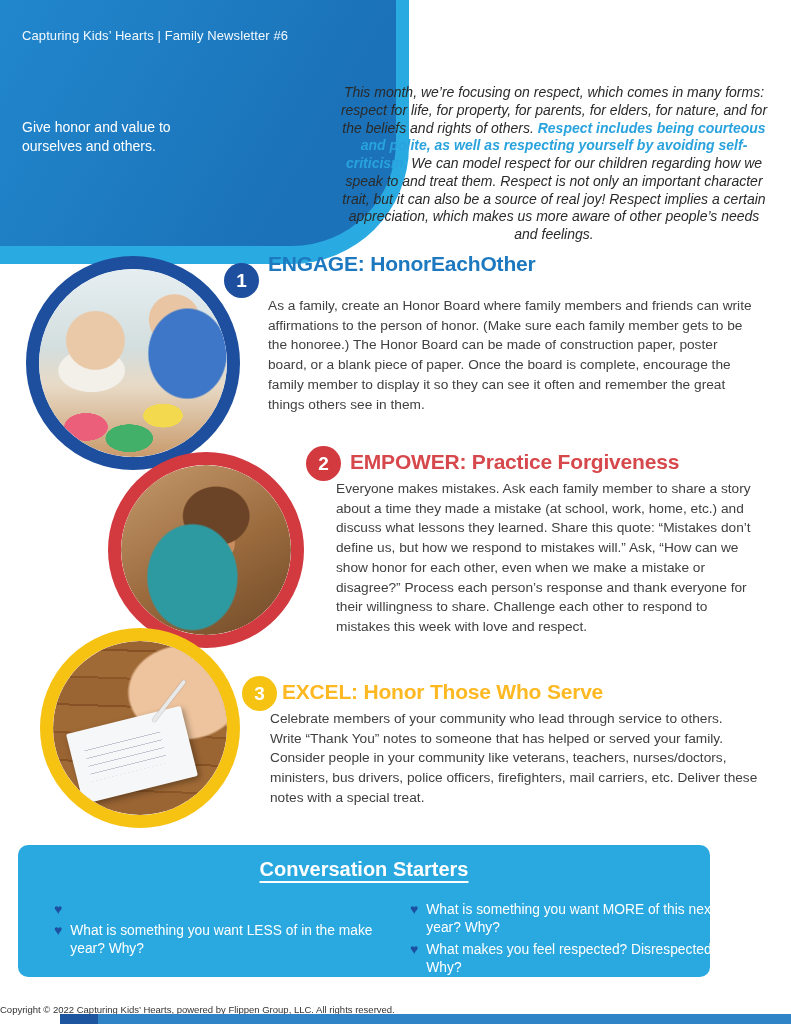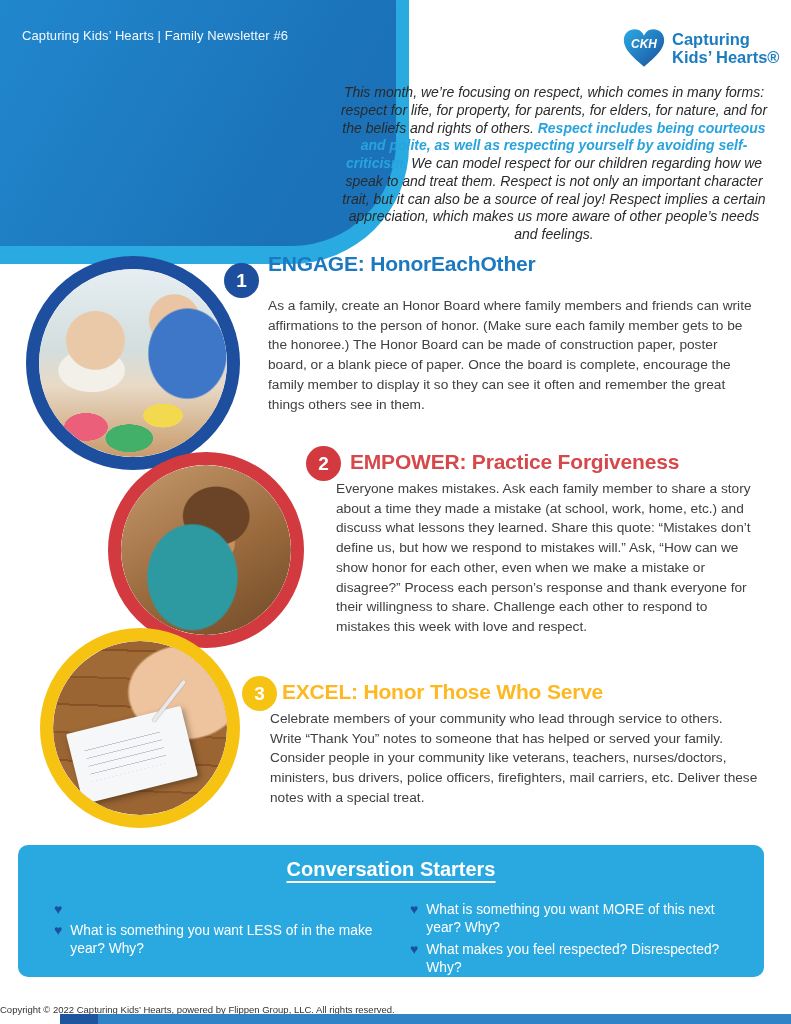--- a/index.html
+++ b/index.html
@@ -61,21 +61,21 @@
   .badge.s3{left:242px;top:676px;background:#f6c313;}
   .sec-heading{position:absolute;font-size:21px;font-weight:600;letter-spacing:-.2px;}
   .sec-heading.s1{left:268px;top:252px;color:#1c79c0;}
   .sec-heading.s2{left:350px;top:450px;color:#d6484b;}
   .sec-heading.s3{left:282px;top:680px;color:#fdb822;}
   .sec-body{position:absolute;font-size:13.7px;line-height:1.44;color:#404040;}
   .sec-body.s1{left:268px;top:296px;width:492px;}
   .sec-body.s2{left:336px;top:479px;width:420px;}
   .sec-body.s3{left:270px;top:709px;width:488px;}
   
-  .convo{position:absolute;left:18px;top:845px;width:746px;height:132px;background:#29a9e0;
+  .convo{position:absolute;left:18px;top:845px;width:692px;height:132px;background:#29a9e0;
     border-radius:10px;color:#ffffff;}
   .convo-title{position:absolute;top:13px;left:0;right:0;text-align:center;font-size:20px;
     font-weight:600;text-decoration:underline;text-underline-offset:5px;text-decoration-thickness:1.5px;}
   .convo-col{position:absolute;top:56px;display:flex;flex-direction:column;gap:4px;}
   .convo-col.left{left:36px;width:336px;}
   .convo-col.right{left:392px;width:330px;}
   .convo-item{display:flex;gap:8px;font-size:13.8px;line-height:1.3;}
   .heart-bullet{color:#1d4f9e;font-size:14px;line-height:1.2;flex:0 0 auto;}
   
   .footer{position:absolute;top:1004px;left:0;right:0;text-align:left;font-size:9.5px;color:#333333;}
@@ -84,39 +84,22 @@
 </style>
 </head>
 <body>
 
 <div class="page">
 
   <div class="cyan-shape"></div>
   <div class="blue-shape"></div>
 
   <div class="eyebrow">Capturing Kids’ Hearts | Family Newsletter #6</div>
+  <div class="page-subtitle">Give honor and value to ourselves and others.</div>
 
-  <div class="logo">
-    <span>
-      <svg width="44" height="41" viewBox="0 0 48 44" aria-hidden="true">
-        <defs>
-          <linearGradient id="hg" x1="0" y1="0" x2="1" y2="1">
-            <stop offset="0" stop-color="#29abe2"></stop>
-            <stop offset="1" stop-color="#1d4f9e"></stop>
-          </linearGradient>
-        </defs>
-        <path d="M24 42 C10 30 2 22 2 13 C2 5 8 1 14 1 C19 1 22 4 24 8 C26 4 29 1 34 1 C40 1 46 5 46 13 C46 22 38 30 24 42Z" fill="url(#hg)"></path>
-        <text x="24" y="22" text-anchor="middle" fill="#ffffff" font-size="13" font-style="italic" font-weight="bold" font-family="Liberation Sans, sans-serif">CKH</text>
-      </svg>
-    </span>
-    <span class="logo-text">
-      <span>Capturing</span><br>
-      <span>Kids’ Hearts®</span>
-    </span>
-  </div>
 
   <div class="intro">
     <span>This month, we’re focusing on respect, which comes in many forms: respect for life, for property, for parents, for elders, for nature, and for the beliefs and rights of others.  </span><span class="hl">Respect includes being courteous and polite, as well as respecting yourself by avoiding self-criticism.</span><span>   We can model respect for our children regarding how we speak to and treat them. Respect is not only an important character trait, but it can also be a source of real joy! Respect implies a certain appreciation, which makes us more aware of other people’s needs and feelings.</span>
   </div>
 
   <div class="photo-ring ring-1">
     <div class="photo photo-classroom"></div>
   </div>
   <div class="badge s1">1</div>
   <div class="sec-heading s1">ENGAGE: HonorEachOther</div>

